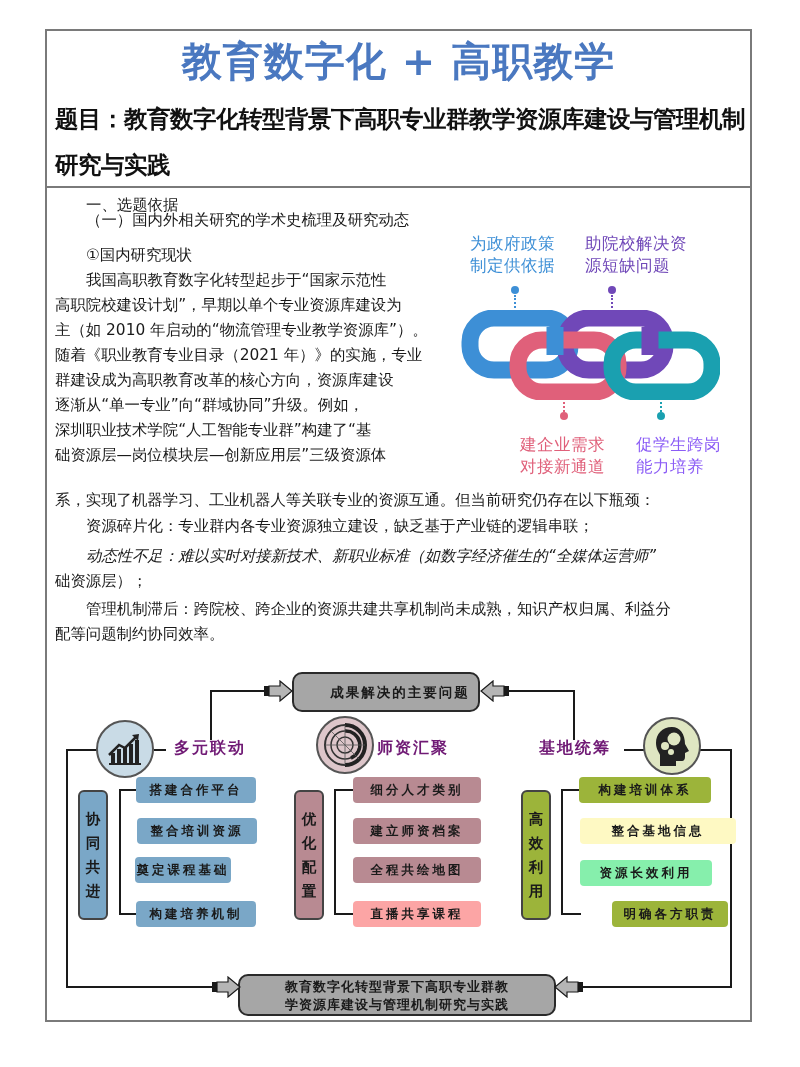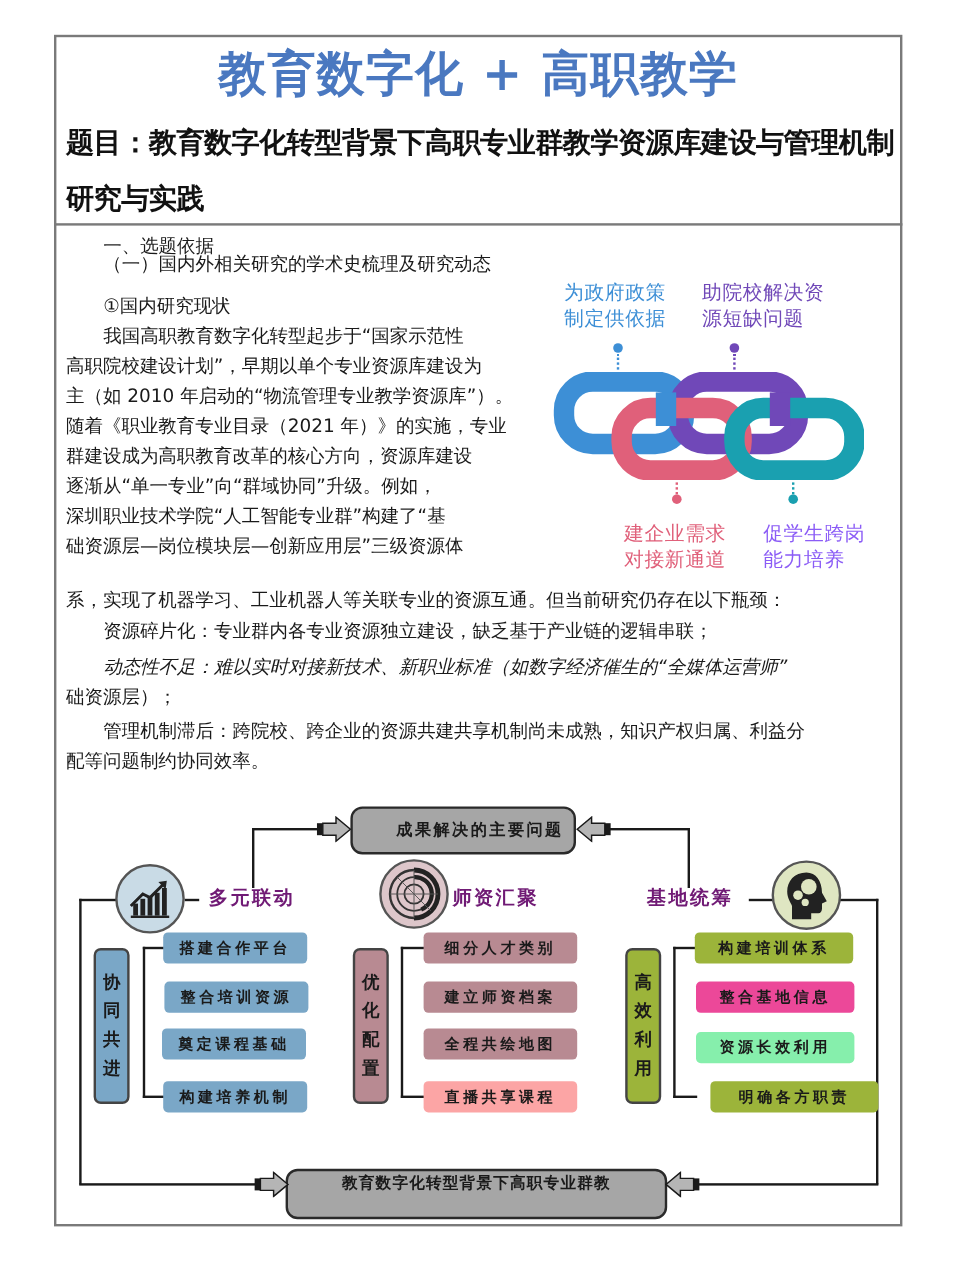--- a/index.html
+++ b/index.html
@@ -109,20 +109,21 @@
 
   <div class="ln" style="left:66px; top:749px; width:32px; height:2px;"></div>
   <div class="ln" style="left:66px; top:749px; width:2px; height:238px;"></div>
   <div class="ln" style="left:66px; top:986px; width:174px; height:2px;"></div>
   <div class="ln" style="left:700px; top:749px; width:32px; height:2px;"></div>
   <div class="ln" style="left:730px; top:749px; width:2px; height:238px;"></div>
   <div class="ln" style="left:556px; top:986px; width:176px; height:2px;"></div>
 
   <div class="center-box" style="left:238px; top:974px; width:318px; height:42px; font-size:13px; line-height:18px; padding-top:2px; letter-spacing:1px;">
     <div>教育数字化转型背景下高职专业群教</div>
+    <div>学资源库建设与管理机制研究与实践</div>
   </div>
   <svg class="arrow" style="left:212px; top:976px;" width="30" height="22">
     <rect x="0" y="6" width="5" height="10" fill="#1a1a1a"></rect>
     <path d="M5 6 L16 6 L16 1 L28 11 L16 21 L16 16 L5 16 Z" fill="#b5b5b5" stroke="#1a1a1a" stroke-width="1.2"></path>
   </svg>
   <svg class="arrow" style="left:553px; top:976px;" width="30" height="22">
     <rect x="25" y="6" width="5" height="10" fill="#1a1a1a"></rect>
     <path d="M25 6 L14 6 L14 1 L2 11 L14 21 L14 16 L25 16 Z" fill="#b5b5b5" stroke="#1a1a1a" stroke-width="1.2"></path>
   </svg>
 
@@ -144,21 +145,21 @@
     <span>协</span>
     <span>同</span>
     <span>共</span>
     <span>进</span>
   </div>
   <div class="ln" style="left:119px; top:789px; width:18px; height:2px;"></div>
   <div class="ln" style="left:119px; top:789px; width:2px; height:126px;"></div>
   <div class="ln" style="left:119px; top:913px; width:18px; height:2px;"></div>
   <div class="item" style="left:136px; top:777px; width:120px; background:#7aa7c7;">搭建合作平台</div>
   <div class="item" style="left:137px; top:818px; width:120px; background:#7aa7c7;">整合培训资源</div>
-  <div class="item" style="left:135px; top:857px; width:120px; background:#7aa7c7;">奠定课程基础</div>
+  <div class="item" style="left:135px; top:857px; width:96px; background:#7aa7c7;">奠定课程基础</div>
   <div class="item" style="left:136px; top:901px; width:120px; background:#7aa7c7;">构建培养机制</div>
 
   <div class="circle" style="left:316px; top:716px; background:#ddc6ca;">
     <svg width="46" height="46" viewBox="0 0 46 46">
       <circle cx="23" cy="23" r="20" fill="none" stroke="#333" stroke-width="2"></circle>
       <circle cx="23" cy="23" r="14" fill="none" stroke="#333" stroke-width="1.5"></circle>
       <circle cx="23" cy="23" r="8" fill="none" stroke="#333" stroke-width="1.5"></circle>
       <path d="M23 3 A20 20 0 0 1 23 43" fill="none" stroke="#222" stroke-width="4"></path>
       <path d="M23 9 A14 14 0 0 1 29 36" fill="none" stroke="#222" stroke-width="3.5"></path>
       <path d="M3 23 L43 23 M23 3 L23 43 M9 9 L37 37" stroke="#555" stroke-width="0.8"></path>
@@ -192,16 +193,16 @@
   <div class="vbox" style="left:521px; top:790px; background:#9cb43a;">
     <span>高</span>
     <span>效</span>
     <span>利</span>
     <span>用</span>
   </div>
   <div class="ln" style="left:561px; top:789px; width:20px; height:2px;"></div>
   <div class="ln" style="left:561px; top:789px; width:2px; height:126px;"></div>
   <div class="ln" style="left:561px; top:913px; width:20px; height:2px;"></div>
   <div class="item" style="left:579px; top:777px; width:132px; background:#9cb43a;">构建培训体系</div>
-  <div class="item" style="left:580px; top:818px; width:132px; background:#ec4899;">整合基地信息</div>
+  <div class="item" style="left:580px; top:818px; width:156px; background:#fef9c3;">整合基地信息</div>
   <div class="item" style="left:580px; top:860px; width:132px; background:#86efac;">资源长效利用</div>
-  <div class="item" style="left:592px; top:901px; width:140px; background:#9cb43a;">明确各方职责</div>
+  <div class="item" style="left:612px; top:901px; width:116px; background:#9cb43a;">明确各方职责</div>
 </div>
 
 </body></html>

